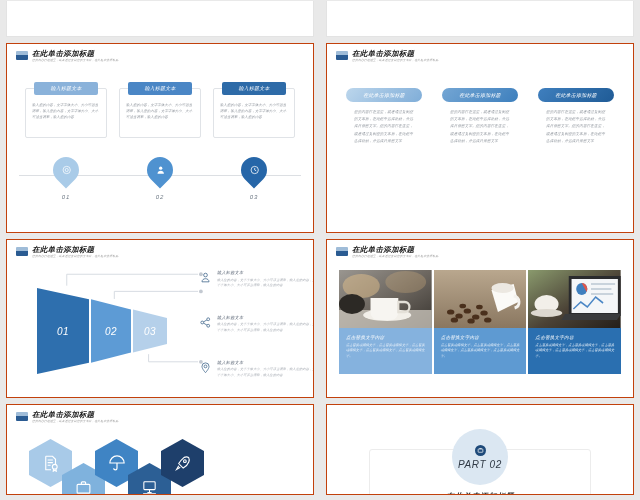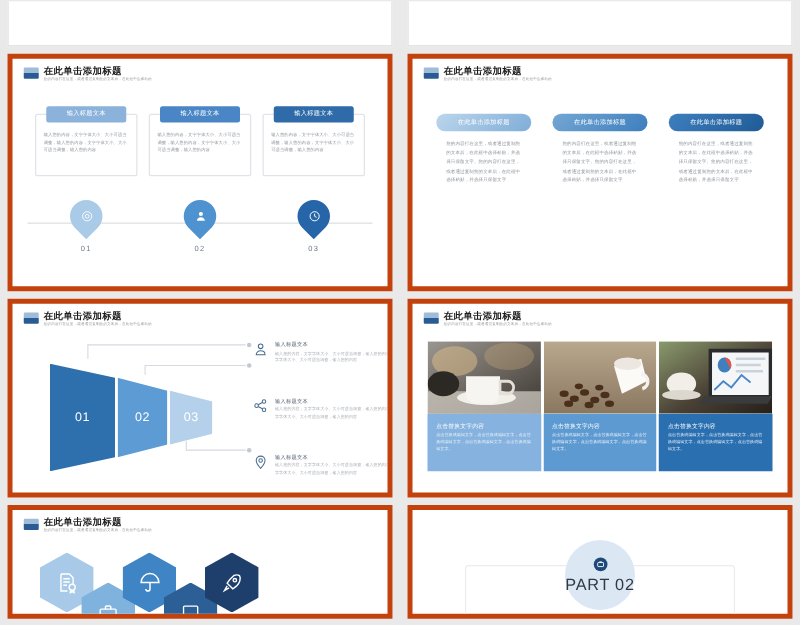--- a/index.html
+++ b/index.html
@@ -11,22 +11,23 @@
   }
   .grid{
     position:absolute;left:0;top:0;width:640px;height:500px;
     display:grid;
     grid-template-columns:320px 320px;
     grid-template-rows:42px 196px 165px 97px;
   }
   .cell{position:relative;overflow:hidden;padding:1px 6px 5px 6px;box-sizing:border-box;}
   .slide{
     position:relative;width:100%;height:100%;
-    background:#fff;border:4px solid #c2410c;box-sizing:border-box;
+    background:#fff;border:1px solid #c2410c;box-sizing:border-box;
     overflow:hidden;
+    font-style:italic;
   }
   
   .sl-head{position:absolute;left:9px;top:5px;display:flex;align-items:flex-start;gap:4px;}
   .head-mark{width:12px;height:9px;margin-top:2px;background:linear-gradient(180deg,#9fbcd8 0 45%,#2a5b92 45% 100%);border-radius:1px;flex:none;}
   .head-txt{display:flex;flex-direction:column;}
   .head-title{font-size:7.5px;font-weight:bold;color:#1b1b1b;letter-spacing:.3px;line-height:9px;white-space:nowrap;}
   .head-sub{font-size:2.9px;color:#9a9a9a;line-height:5px;white-space:nowrap;letter-spacing:.15px;transform:scale(.98);transform-origin:left center;}
 
   
   .tl-cards{position:absolute;left:18px;top:44px;right:18px;display:flex;justify-content:space-between;}
@@ -105,21 +106,21 @@
   .hx4{left:99px;top:24px;background:#2c5f95;}
   .hx5{left:132px;top:0;background:#1e3f6b;}
 
   
   .pt-circle{
     position:absolute;left:50%;top:24px;transform:translateX(-50%);
     width:56px;height:56px;border-radius:50%;background:#dbe7f2;
     display:flex;flex-direction:column;align-items:center;justify-content:center;gap:3px;
   }
   .pt-badge{width:11px;height:11px;border-radius:50%;background:#1e4a7a;display:flex;align-items:center;justify-content:center;}
-  .pt-num{font-size:13px;color:#303a46;letter-spacing:.6px;}
+  .pt-num{font-size:10px;color:#303a46;letter-spacing:.6px;}
   .pt-title{position:absolute;left:0;right:0;top:86px;text-align:center;font-size:8px;font-weight:bold;color:#1b1b1b;letter-spacing:.5px;}
   .pt-box{position:absolute;left:42px;right:42px;top:44px;bottom:-20px;border:1px solid #ececec;border-radius:3px;}
 
   
   .strip{position:relative;width:100%;height:100%;background:#fff;border:1px solid #e3e3e3;border-top:none;box-sizing:border-box;overflow:hidden;}
   .strip-in{position:absolute;left:0;right:0;top:-26px;height:50px;}
 </style>
 </head>
 <body>
 

